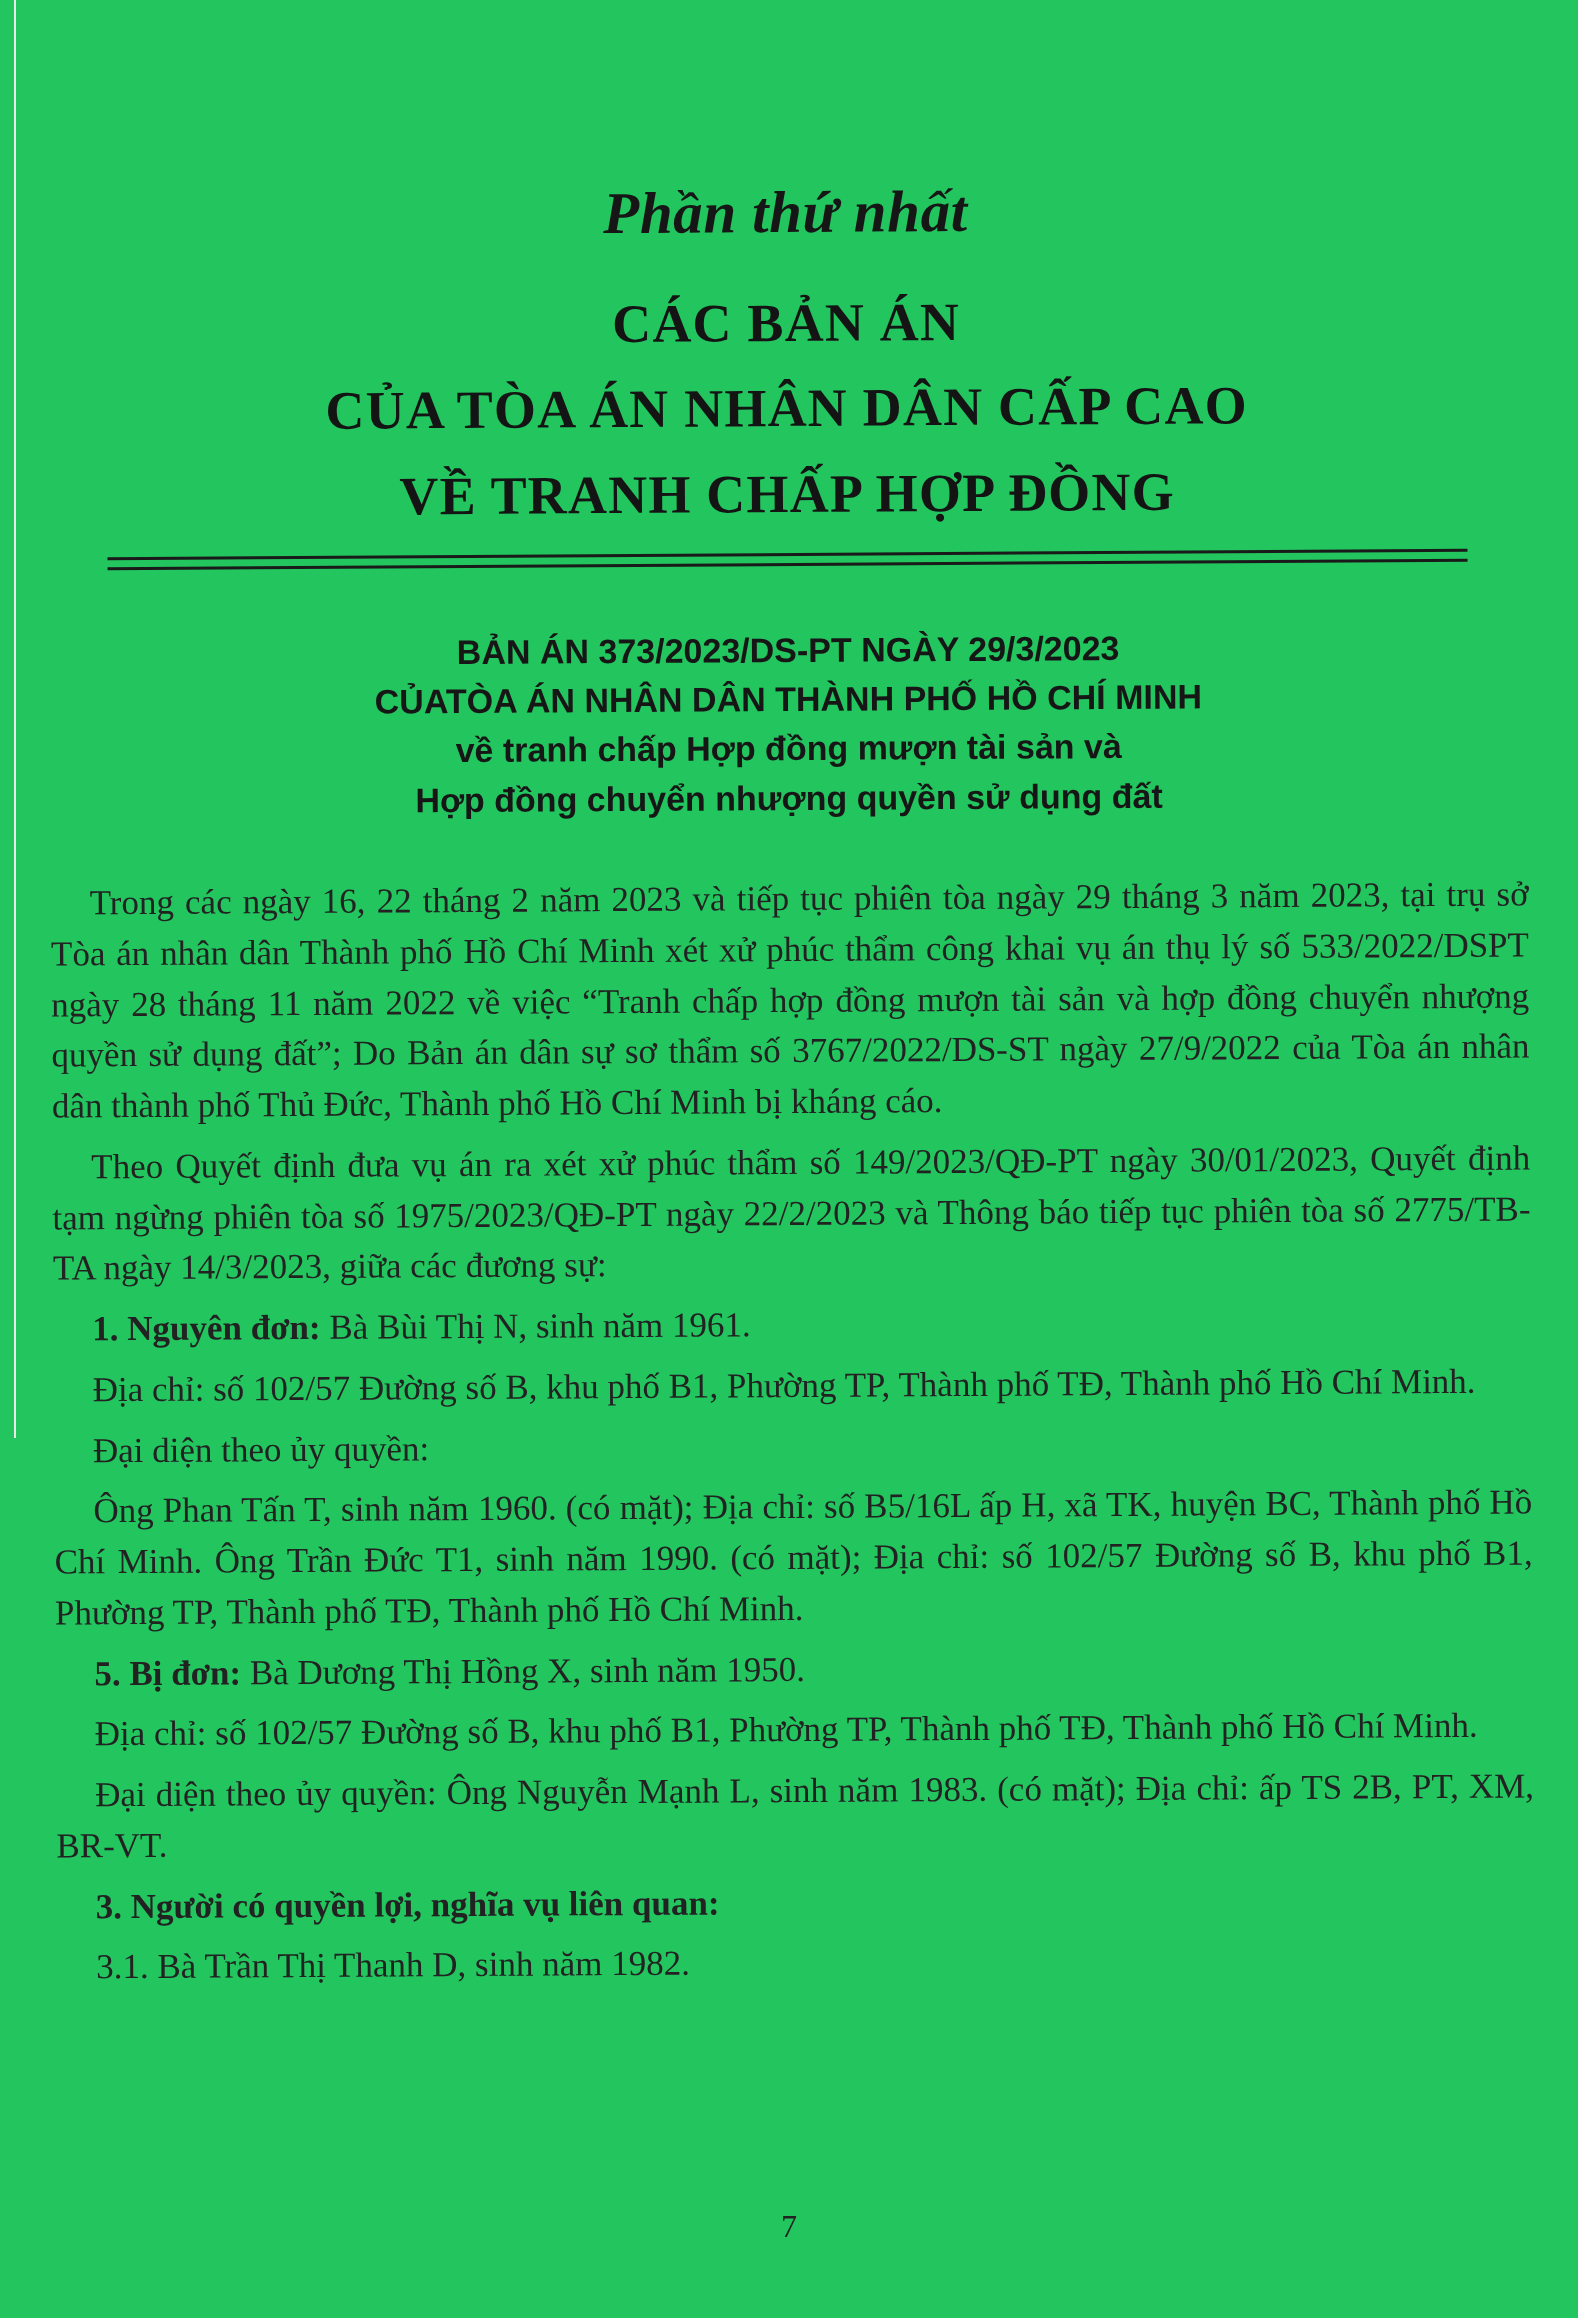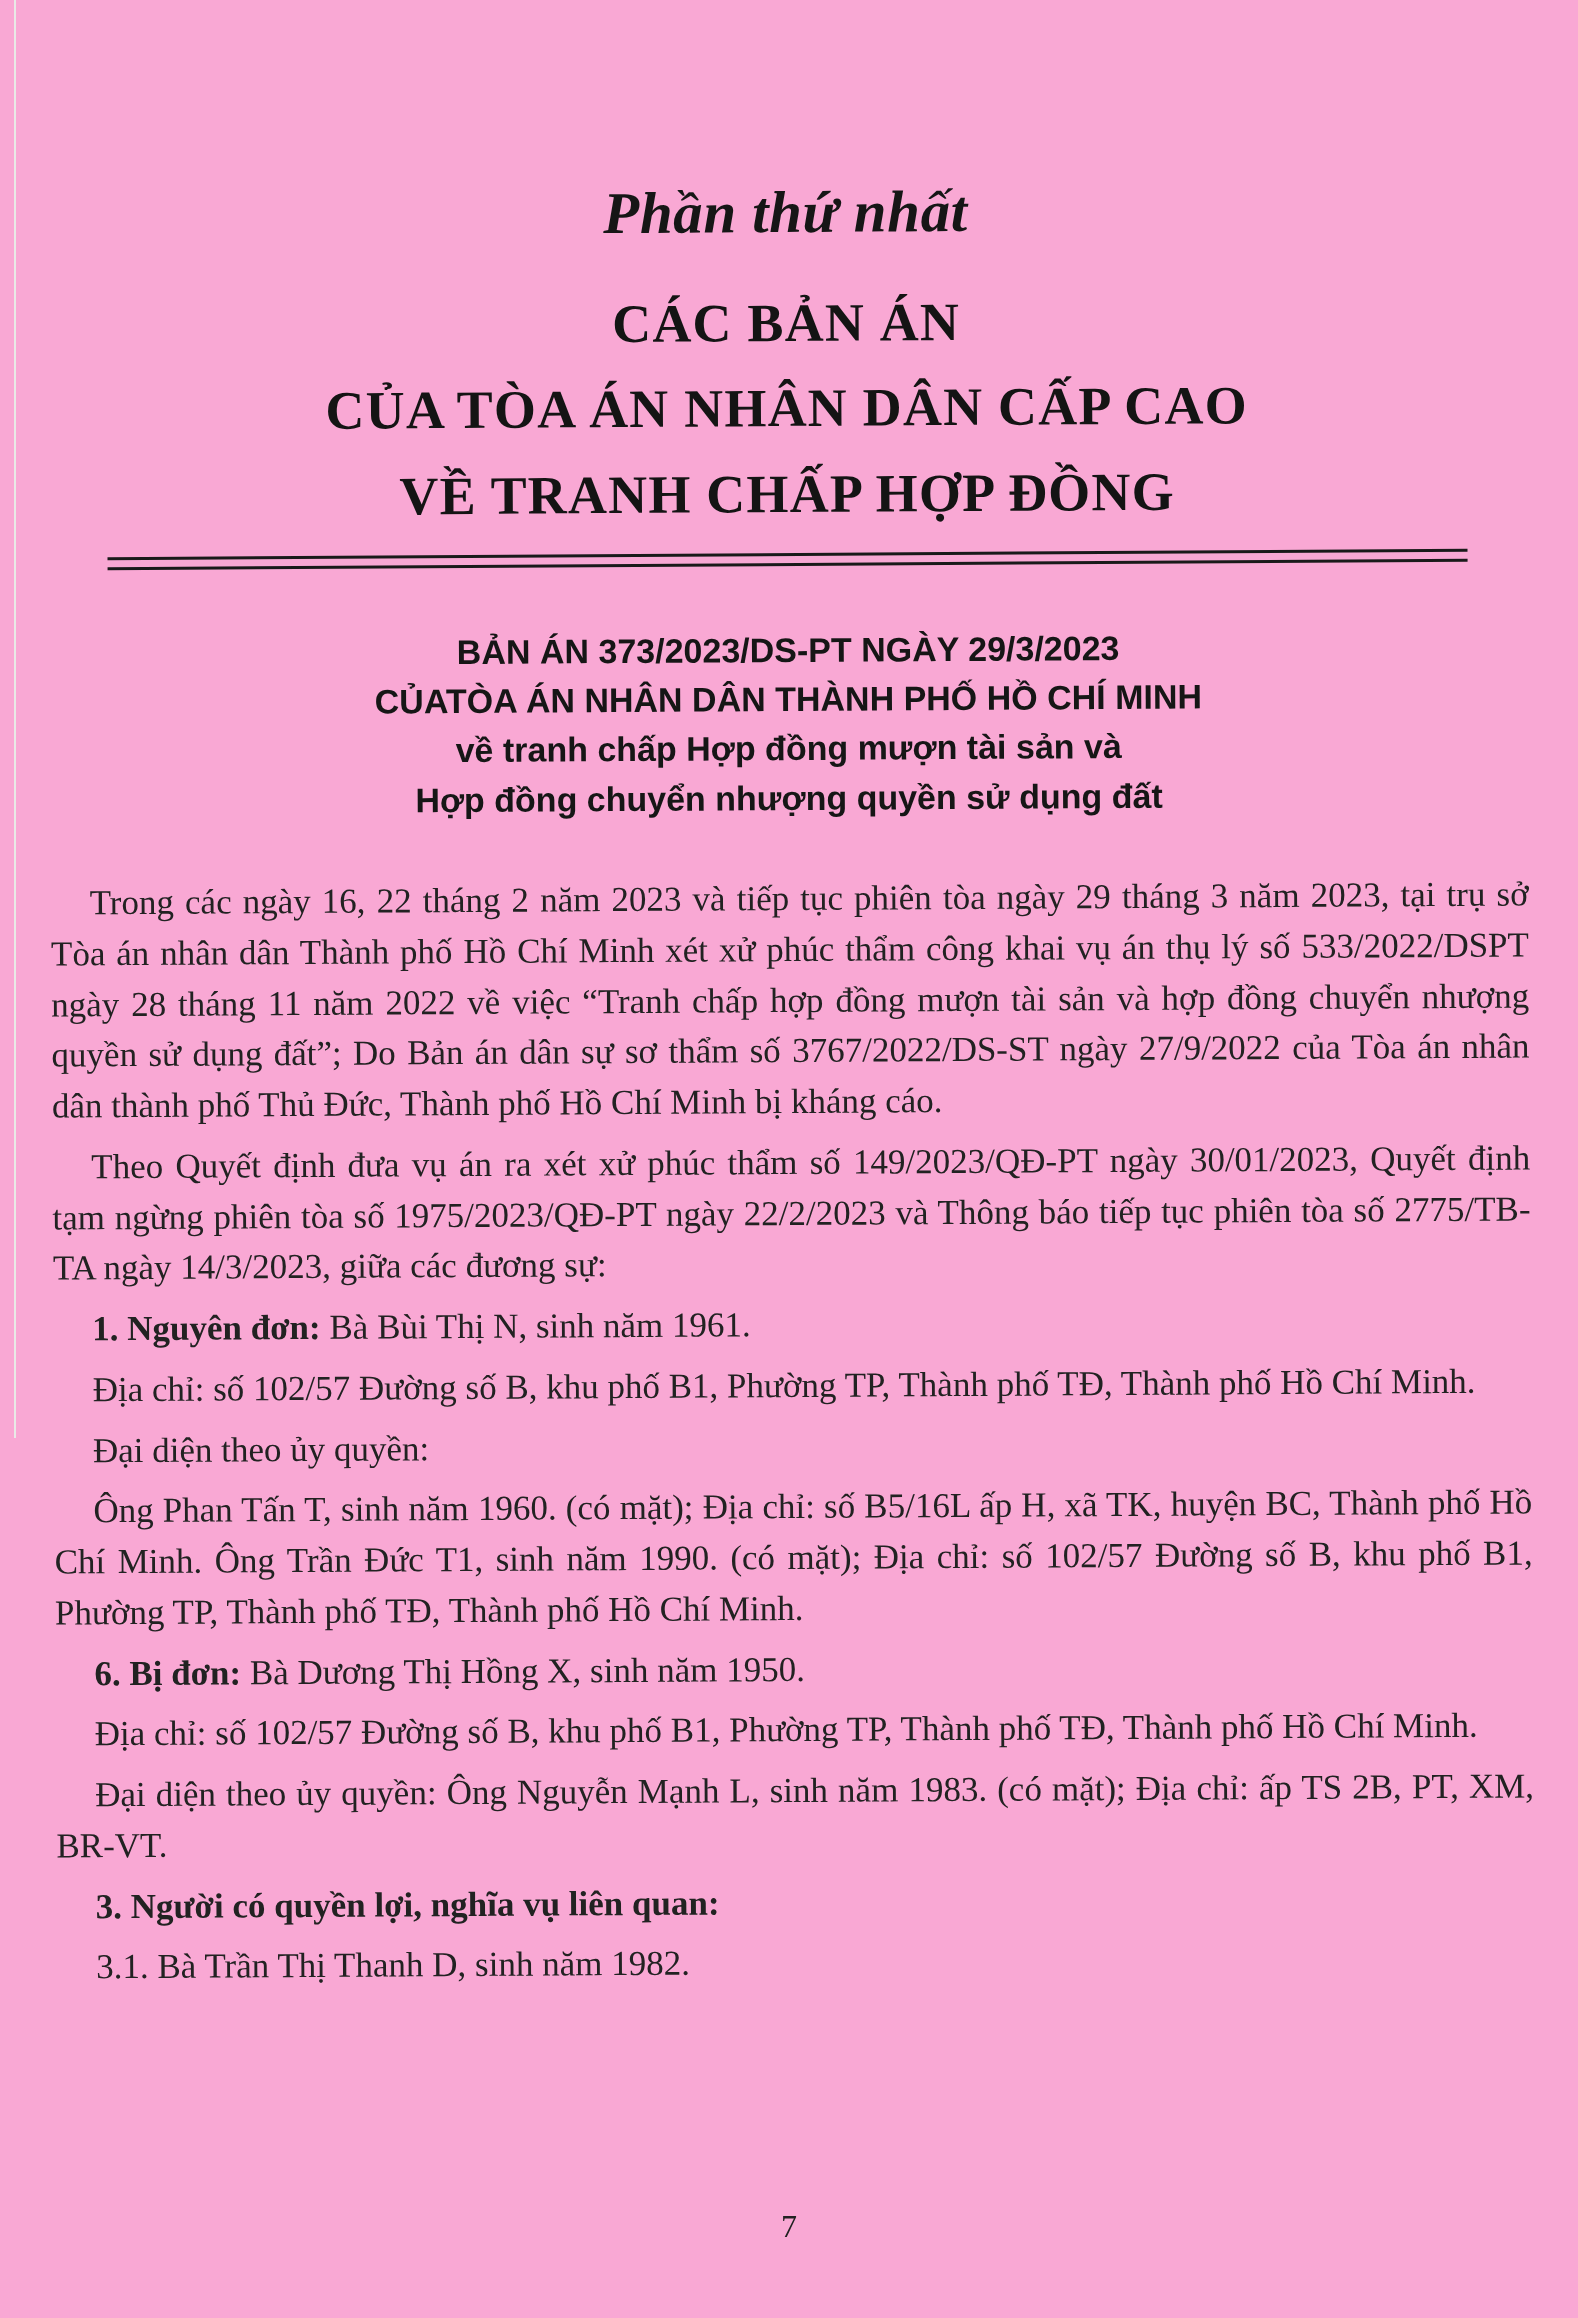--- a/index.html
+++ b/index.html
@@ -4,21 +4,21 @@
 <style>
   html, body {
     margin: 0;
     padding: 0;
     background: #ffffff;
   }
   .page {
     position: relative;
     width: 1578px;
     height: 2319px;
-    background: #f9a8d4;
+    background: #22c55e;
     overflow: hidden;
     color: #1f1f1f;
     font-family: "Liberation Serif", serif;
   }
   .scan-edge {
     position: absolute;
     left: 13.7px;
     top: 0;
     width: 1.9px;
     height: 62%;
@@ -137,21 +137,21 @@
 
       <p>
         <span>Đại diện theo ủy quyền:</span>
       </p>
 
       <p>
         <span>Ông Phan Tấn T, sinh năm 1960. (có mặt); Địa chỉ: số B5/16L ấp H, xã TK, huyện BC, Thành phố Hồ Chí Minh. Ông Trần Đức T1, sinh năm 1990. (có mặt); Địa chỉ: số 102/57 Đường số B, khu phố B1, Phường TP, Thành phố TĐ, Thành phố Hồ Chí Minh.</span>
       </p>
 
       <p>
-        <span class="lead">6. Bị đơn:</span><span> Bà Dương Thị Hồng X, sinh năm 1950.</span>
+        <span class="lead">5. Bị đơn:</span><span> Bà Dương Thị Hồng X, sinh năm 1950.</span>
       </p>
 
       <p>
         <span>Địa chỉ: số 102/57 Đường số B, khu phố B1, Phường TP, Thành phố TĐ, Thành phố Hồ Chí Minh.</span>
       </p>
 
       <p>
         <span>Đại diện theo ủy quyền: Ông Nguyễn Mạnh L, sinh năm 1983. (có mặt); Địa chỉ: ấp TS 2B, PT, XM, BR-VT.</span>
       </p>
 

